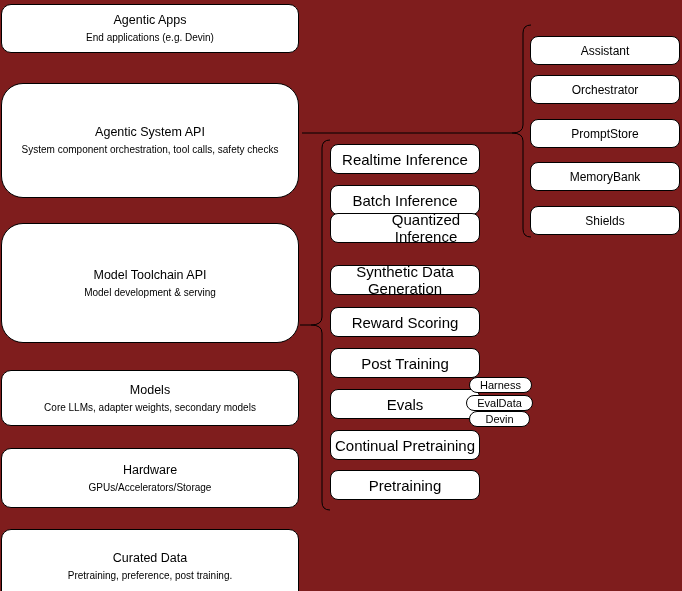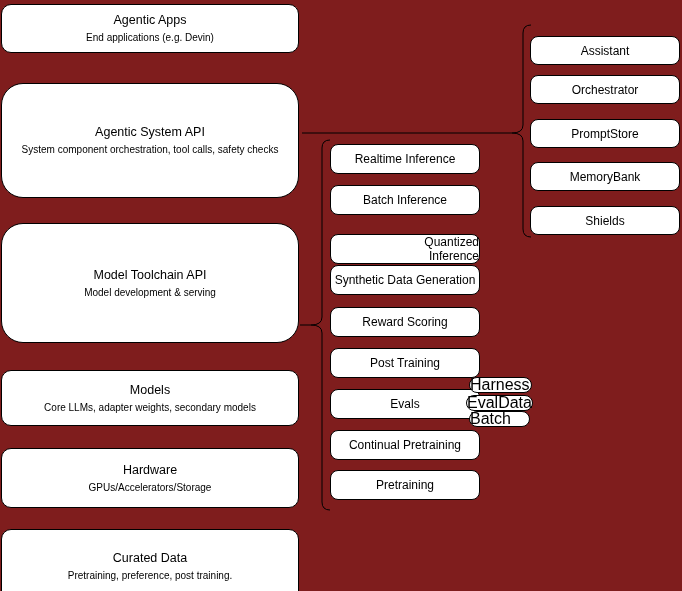--- a/index.html
+++ b/index.html
@@ -20,30 +20,30 @@
     display:flex;
     flex-direction:column;
     align-items:center;
     justify-content:center;
     text-align:center;
   }
   .node .title{font-size:12.5px;line-height:15px;}
   .node .subtitle{font-size:10px;line-height:13px;margin-top:3px;}
   .leftbox{left:1px;width:298px;border-radius:10px;}
   .leftbox.big{border-radius:22px;}
-  .midbox{left:330px;width:150px;height:30px;border-radius:8px;font-size:12px;text-align:right;}
+  .midbox{left:330px;width:150px;height:30px;border-radius:8px;font-size:15px;}
   .rightbox{left:530px;width:150px;height:29px;border-radius:8px;font-size:12px;}
   .pill{
     position:absolute;
     box-sizing:border-box;
     background:#ffffff;
     border:1px solid #000000;
     border-radius:999px;
-    display:flex;align-items:center;justify-content:flex-start;
-    font-size:16px;
+    display:flex;align-items:center;justify-content:center;
+    font-size:11px;
     z-index:5;
   }
 </style>
 </head>
 <body>
 
 <div class="canvas">
 
   <svg class="wires" viewBox="0 0 682 591" xmlns="http://www.w3.org/2000/svg">
 
@@ -85,21 +85,21 @@
     <div class="title">Curated Data</div>
     <div class="subtitle">Pretraining, preference, post training.</div>
   </div>
 
   <div class="node midbox" style="top:144px;">
     <span>Realtime Inference</span>
   </div>
   <div class="node midbox" style="top:185px;">
     <span>Batch Inference</span>
   </div>
-  <div class="node midbox" style="top:234px;padding-left:42px;">
+  <div class="node midbox" style="top:213px;padding-left:42px;">
     <span>Quantized Inference</span>
   </div>
   <div class="node midbox" style="top:265px;">
     <span>Synthetic Data Generation</span>
   </div>
   <div class="node midbox" style="top:307px;">
     <span>Reward Scoring</span>
   </div>
   <div class="node midbox" style="top:348px;">
     <span>Post Training</span>
@@ -114,21 +114,21 @@
     <span>Pretraining</span>
   </div>
 
   <div class="pill" style="left:469px;top:377px;width:63px;height:16px;">
     <span>Harness</span>
   </div>
   <div class="pill" style="left:466px;top:395px;width:67px;height:16px;">
     <span>EvalData</span>
   </div>
   <div class="pill" style="left:469px;top:411px;width:61px;height:16px;">
-    <span>Batch</span>
+    <span>Devin</span>
   </div>
 
   <div class="node rightbox" style="top:36px;">
     <span>Assistant</span>
   </div>
   <div class="node rightbox" style="top:75px;">
     <span>Orchestrator</span>
   </div>
   <div class="node rightbox" style="top:119px;">
     <span>PromptStore</span>

